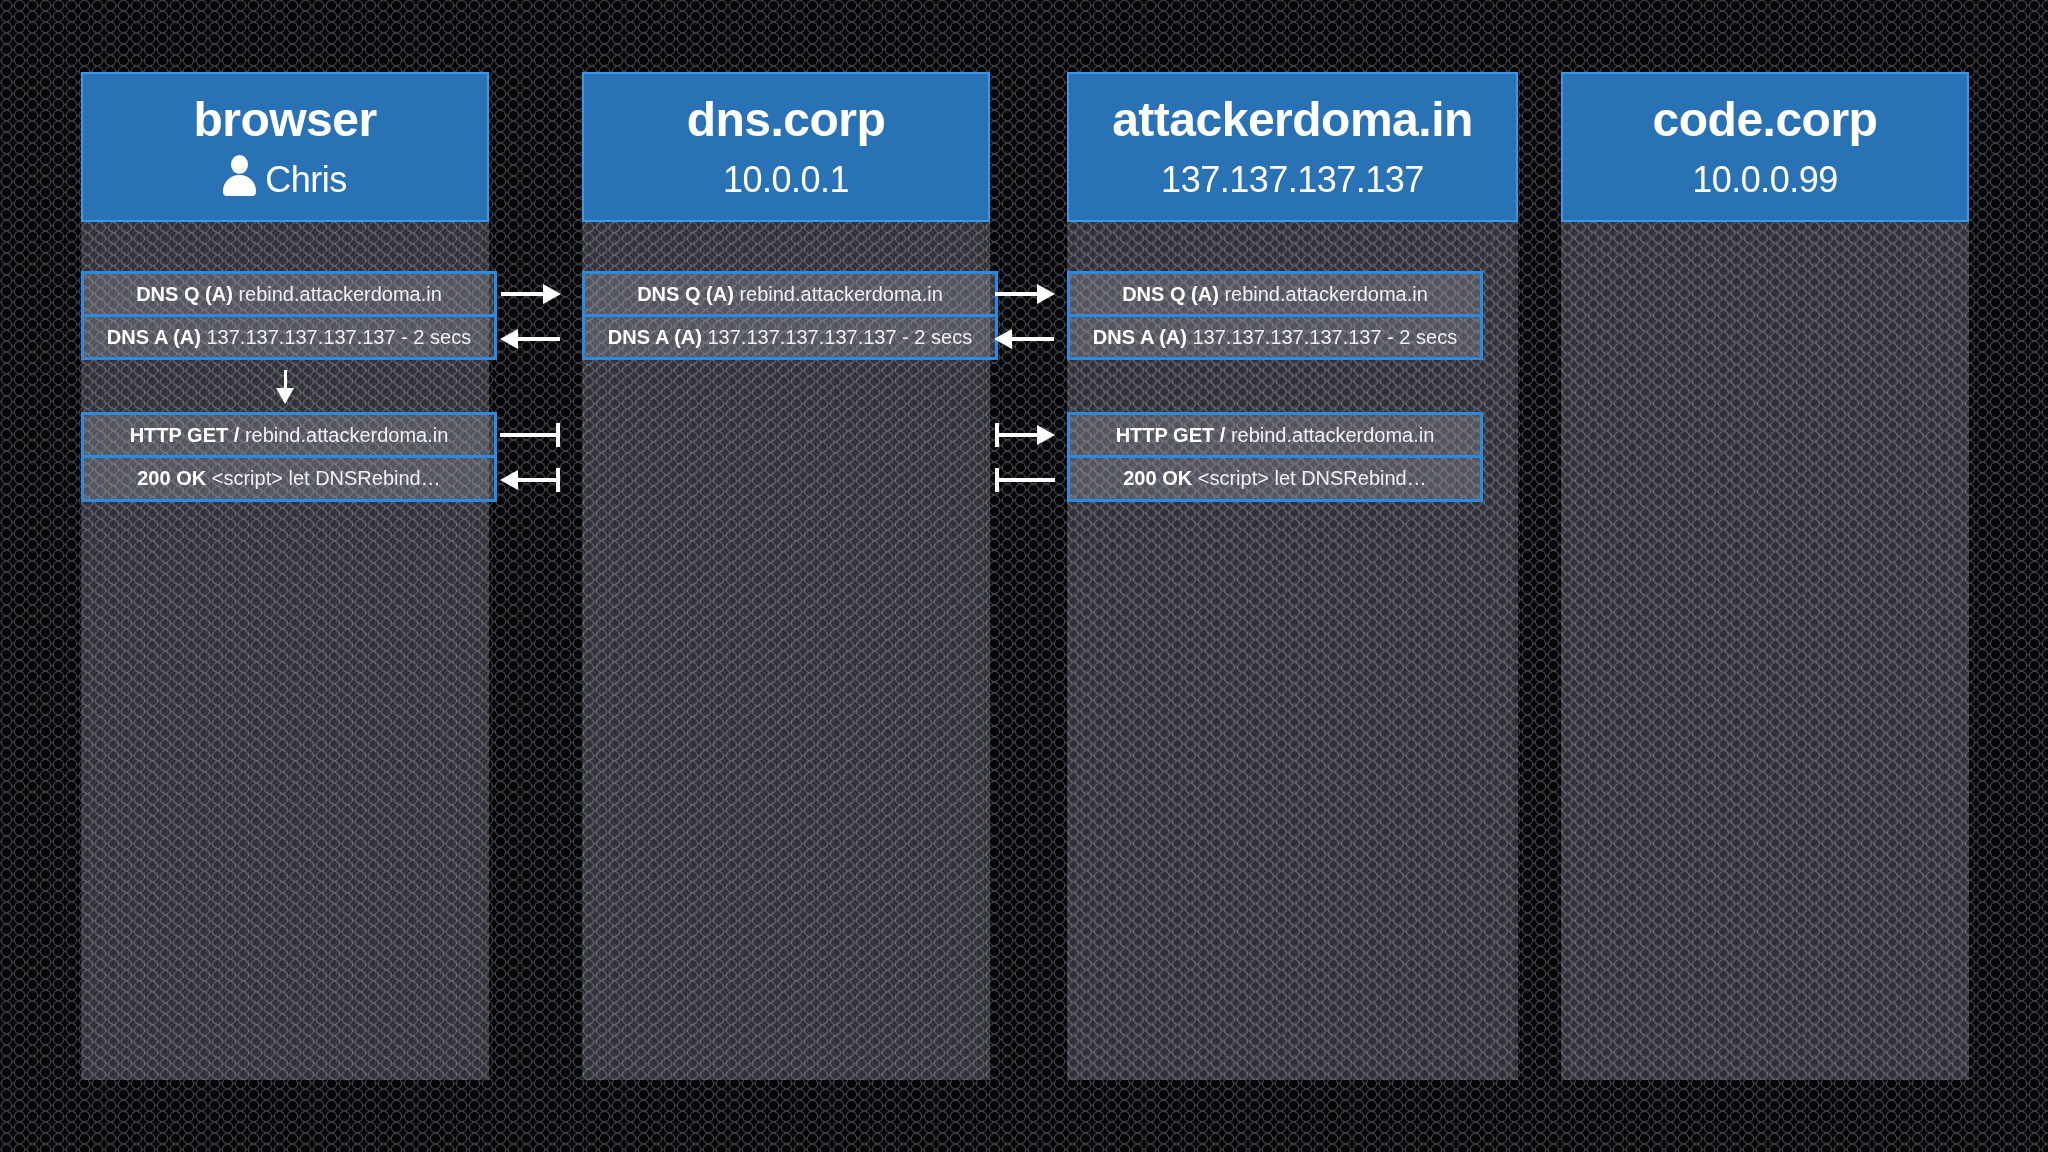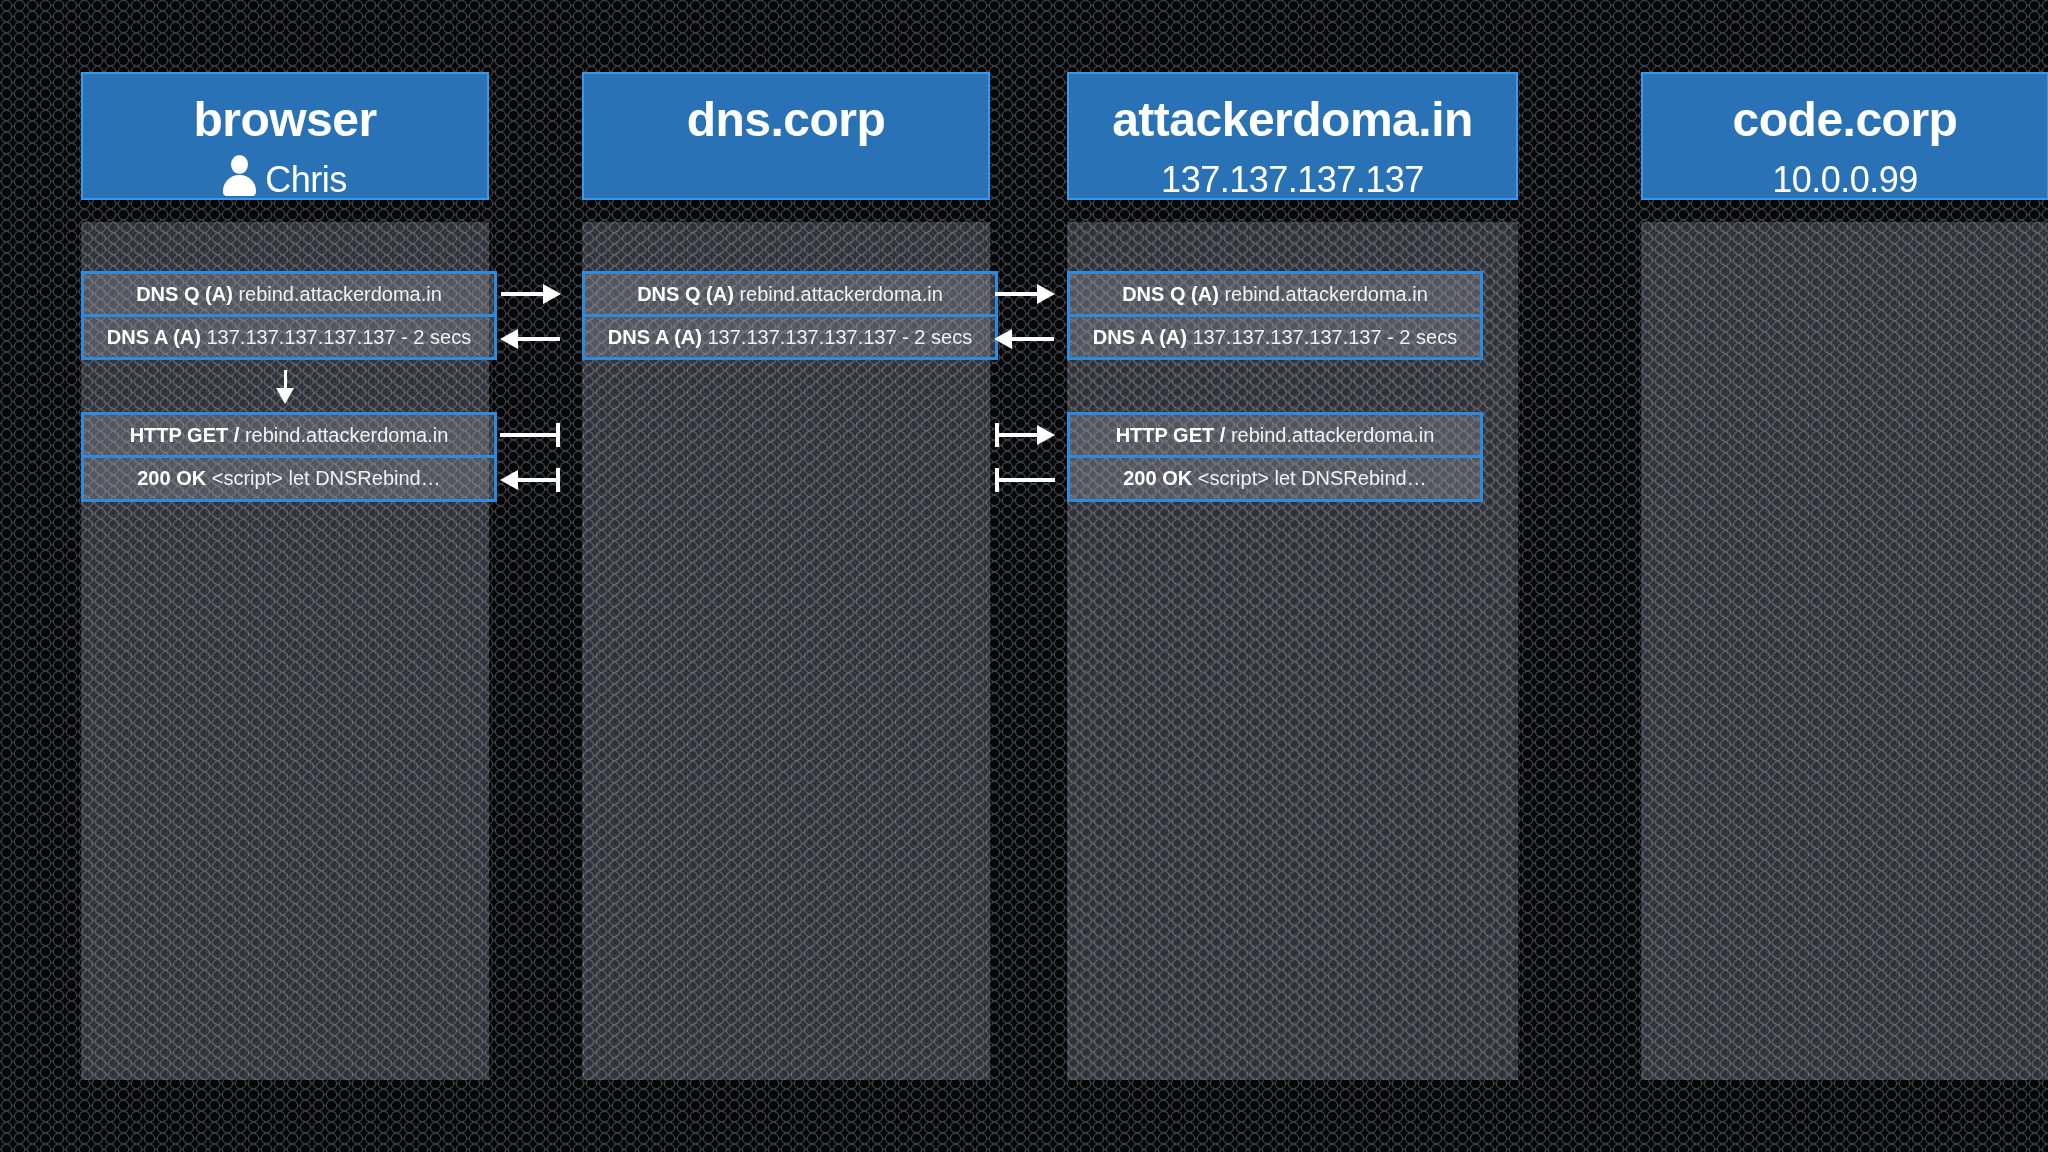--- a/index.html
+++ b/index.html
@@ -20,21 +20,21 @@
   .col-body {
     position:absolute; left:0; top:150px; width:100%; height:858px;
     background-color: rgba(120,122,132,0.42);
     background-image:
       radial-gradient(circle at 50% 50%, rgba(40,42,50,0.55) 0 4px, rgba(150,152,162,0.25) 4.5px 5.5px, transparent 6px),
       radial-gradient(circle at 50% 50%, rgba(40,42,50,0.55) 0 4px, rgba(150,152,162,0.25) 4.5px 5.5px, transparent 6px);
     background-size: 13px 11px, 13px 11px;
     background-position: 0 0, 6.5px 5.5px;
   }
   .col-header {
-    position:absolute; left:0; top:0; width:100%; height:128px; box-sizing:border-box;
+    position:absolute; left:0; top:0; width:100%; height:150px; box-sizing:border-box;
     background:#2a72b6;
     border:2px solid #3a98ec;
     color:#fff; text-align:center;
   }
   .col-title {
     position:absolute; left:0; right:0; top:18px;
     font-size:48px; font-weight:bold; letter-spacing:-0.5px; line-height:56px;
   }
   .col-sub {
     position:absolute; left:0; right:0; top:78px;
@@ -90,20 +90,21 @@
   </div>
   <div class="msg second" style="top:386px;height:44px;">
     <b>200 OK</b> <span class="rest">&lt;script&gt; let DNSRebind…</span>
   </div>
 </div>
 
 <div class="col" style="left:582px;">
   <div class="col-body"></div>
   <div class="col-header">
     <div class="col-title">dns.corp</div>
+    <div class="col-sub">10.0.0.1</div>
   </div>
   <div class="msg" style="top:199px;">
     <b>DNS Q (A)</b> <span class="rest">rebind.attackerdoma.in</span>
   </div>
   <div class="msg second" style="top:245px;height:43px;">
     <b>DNS A (A)</b> <span class="rest">137.137.137.137.137 - 2 secs</span>
   </div>
 </div>
 
 <div class="col" style="left:1067px;padding-left:43px;">
@@ -119,21 +120,21 @@
     <b>DNS A (A)</b> <span class="rest">137.137.137.137.137 - 2 secs</span>
   </div>
   <div class="msg" style="top:340px;">
     <b>HTTP GET /</b> <span class="rest">rebind.attackerdoma.in</span>
   </div>
   <div class="msg second" style="top:386px;height:44px;">
     <b>200 OK</b> <span class="rest">&lt;script&gt; let DNSRebind…</span>
   </div>
 </div>
 
-<div class="col" style="left:1641px;">
+<div class="col" style="left:1561px;">
   <div class="col-body"></div>
   <div class="col-header">
     <div class="col-title">code.corp</div>
     <div class="col-sub">10.0.0.99</div>
   </div>
 </div>
 
 <div class="arrow" style="left:501px;top:292px;width:56px;">
     <span class="head-r"></span>
   </div>

